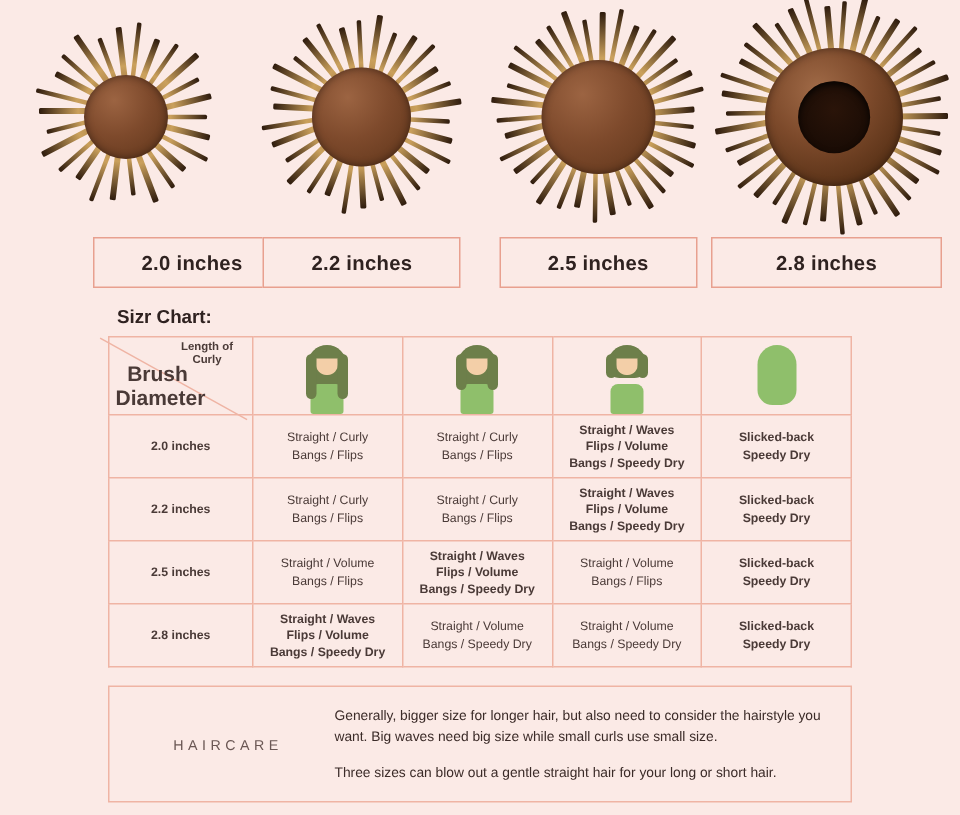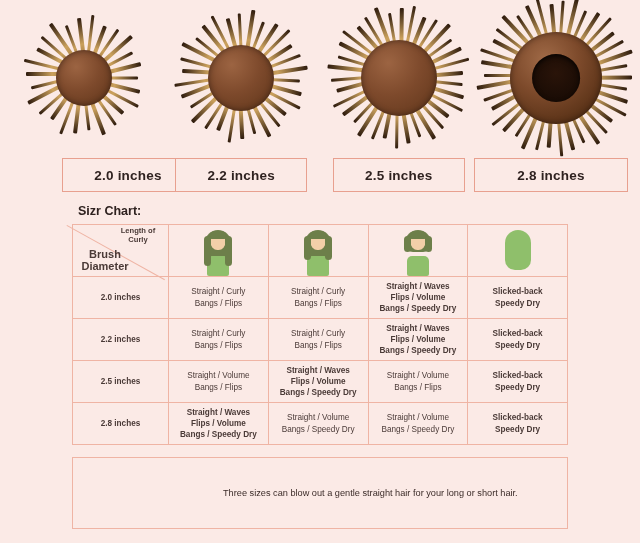--- a/index.html
+++ b/index.html
@@ -153,21 +153,21 @@
     right: 4px; top: 2px;
     font-size: 7.6px;
     line-height: 1.15;
     text-align: center;
     width: 52px;
     color: #4a3a37;
   }
   .corner-bottom {
     position: absolute;
     left: 4px; bottom: 3px;
-    font-size: 11px;
+    font-size: 14px;
     line-height: 1.15;
     text-align: center;
     width: 56px;
     color: #4a3a37;
   }
   .girl-cell { height: 52px; padding: 0 !important; }
   .girl {
     position: relative;
     width: 40px;
     height: 48px;
@@ -589,19 +589,21 @@
         <td class="cell-green">
             <div>Slicked-back</div>
             <div>Speedy Dry</div>
           </td>
       </tr>
     </tbody>
   </table>
 
   <div class="footer">
     <div class="brand">
+      <div class="brand-sub">HAIRCARE</div>
     </div>
     <div class="footer-text">
+      <p>Generally, bigger size for longer hair, but also need to consider the hairstyle you want. Big waves need big size while small curls use small size.</p>
       <p>Three sizes can blow out a gentle straight hair for your long or short hair.</p>
     </div>
   </div>
 
 </div>
 
 </body></html>

